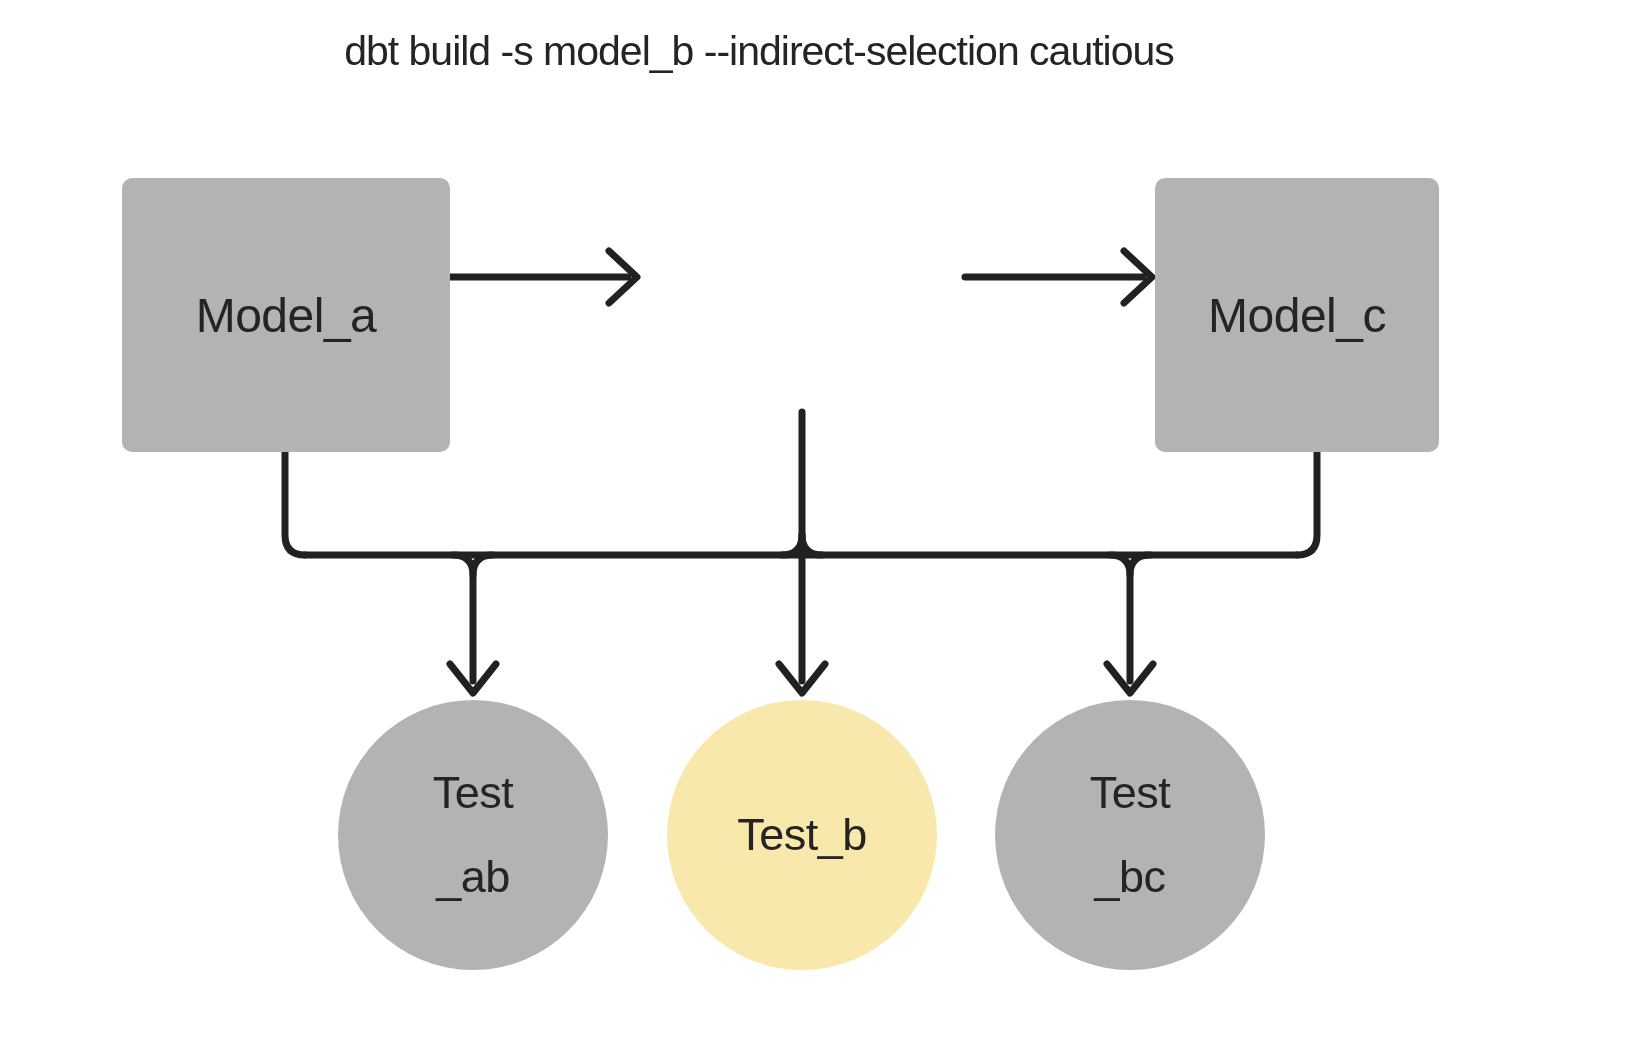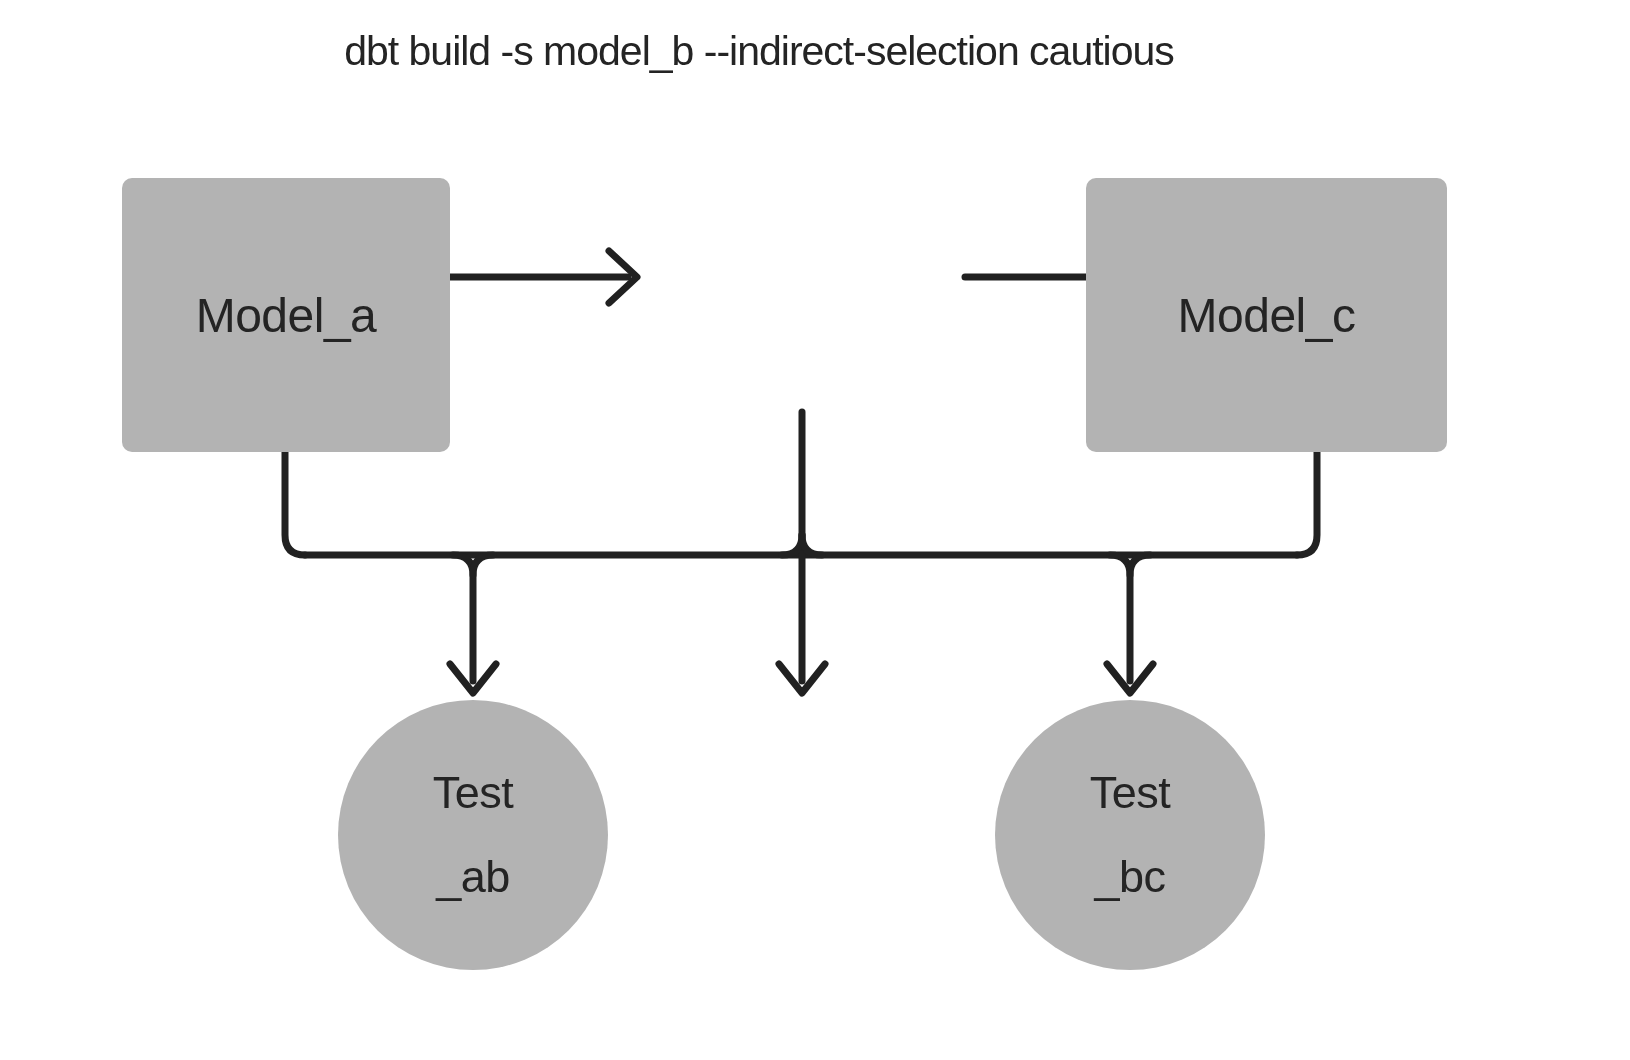--- a/index.html
+++ b/index.html
@@ -55,21 +55,21 @@
   .node[data-variant="gray"] {
     background: var(--node-gray, #b3b3b3);
     color: var(--text-dark, #242424);
   }
   .node[data-variant="blue"] {
     background: var(--selected-blue, #4295f5);
     color: var(--text-light, #ffffff);
   }
   .node-a { left: 122px; width: 328px; }
   .node-b { left: 640px; width: 325px; }
-  .node-c { left: 1086px; width: 361px; }
+  .node-c { left: 1155px; width: 284px; }
   .test-circle {
     position: absolute;
     top: 700px;
     width: 270px;
     height: 270px;
     border-radius: 50%;
     display: flex;
     flex-direction: column;
     align-items: center;
     justify-content: center;
@@ -123,19 +123,23 @@
 
   <div class="node node-c" data-variant="gray">
     <span>Model_c</span>
   </div>
 
   <div class="test-circle test-ab" data-variant="gray">
     <div class="test-line">Test</div>
     <div class="test-line">_ab</div>
   </div>
 
+  <div class="test-circle test-b" data-variant="yellow">
+    <div class="test-line">Test_b</div>
+
+  </div>
 
   <div class="test-circle test-bc" data-variant="gray">
     <div class="test-line">Test</div>
     <div class="test-line">_bc</div>
   </div>
 
 </div>
 
 </body></html>

